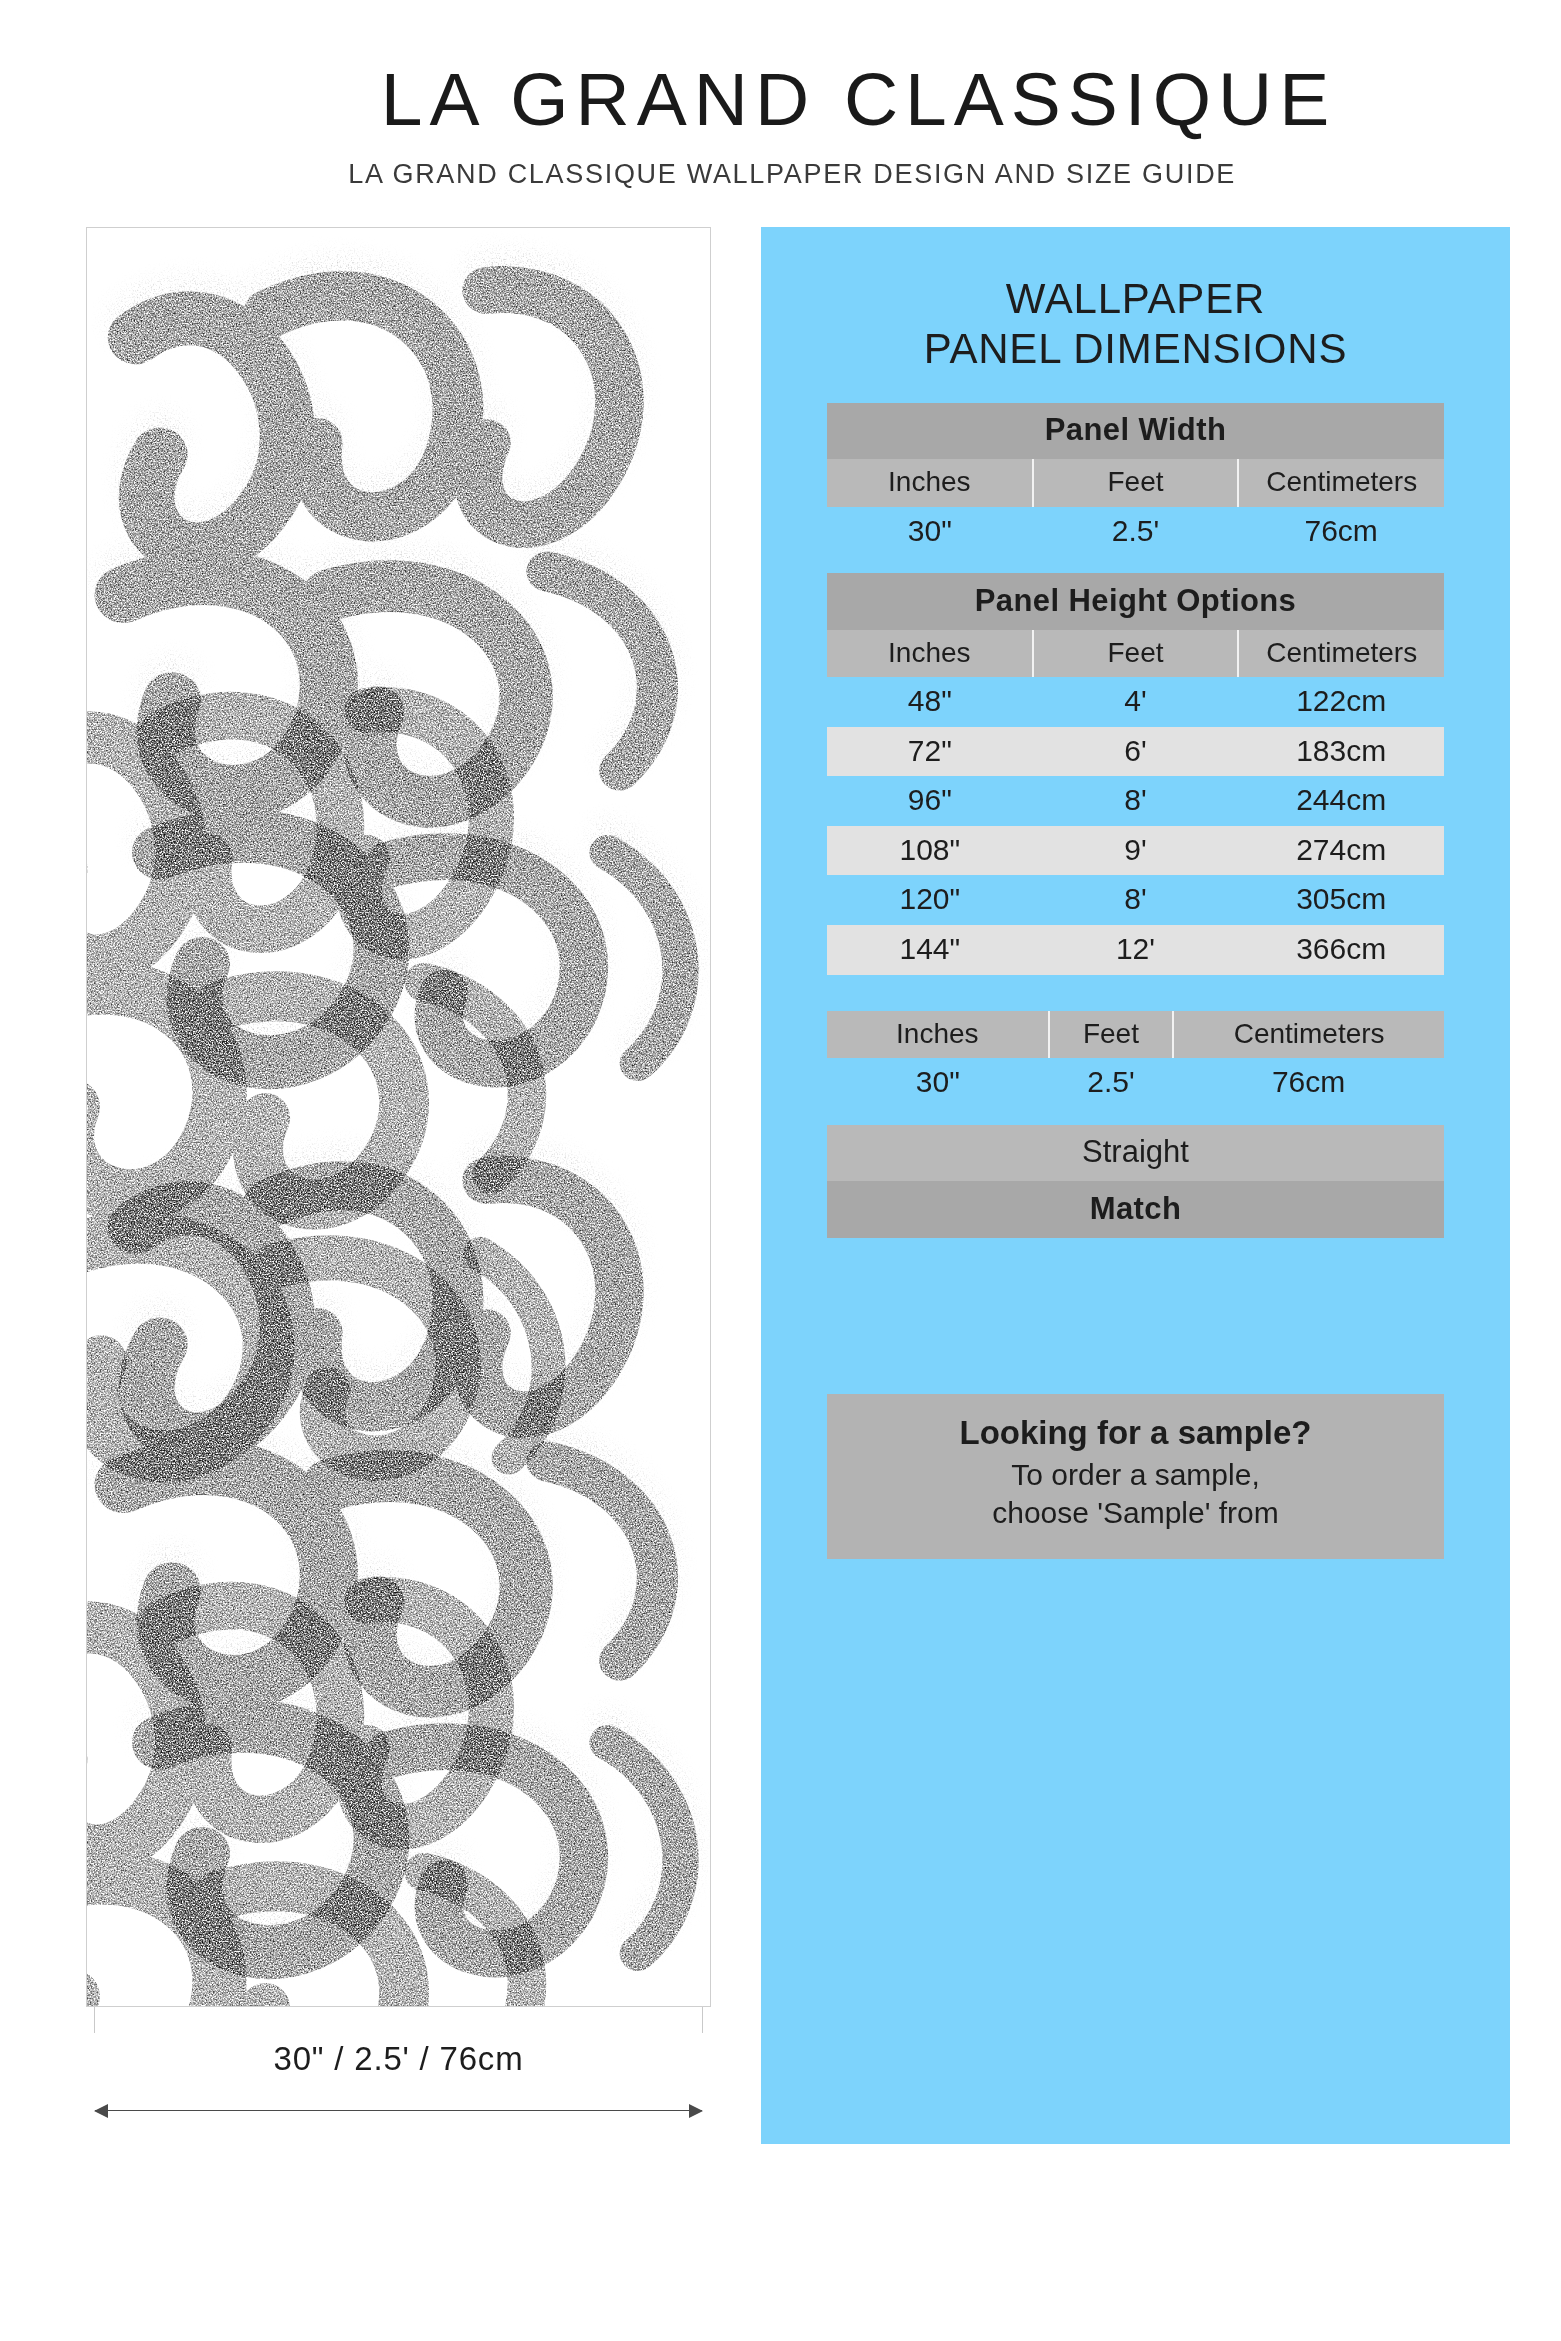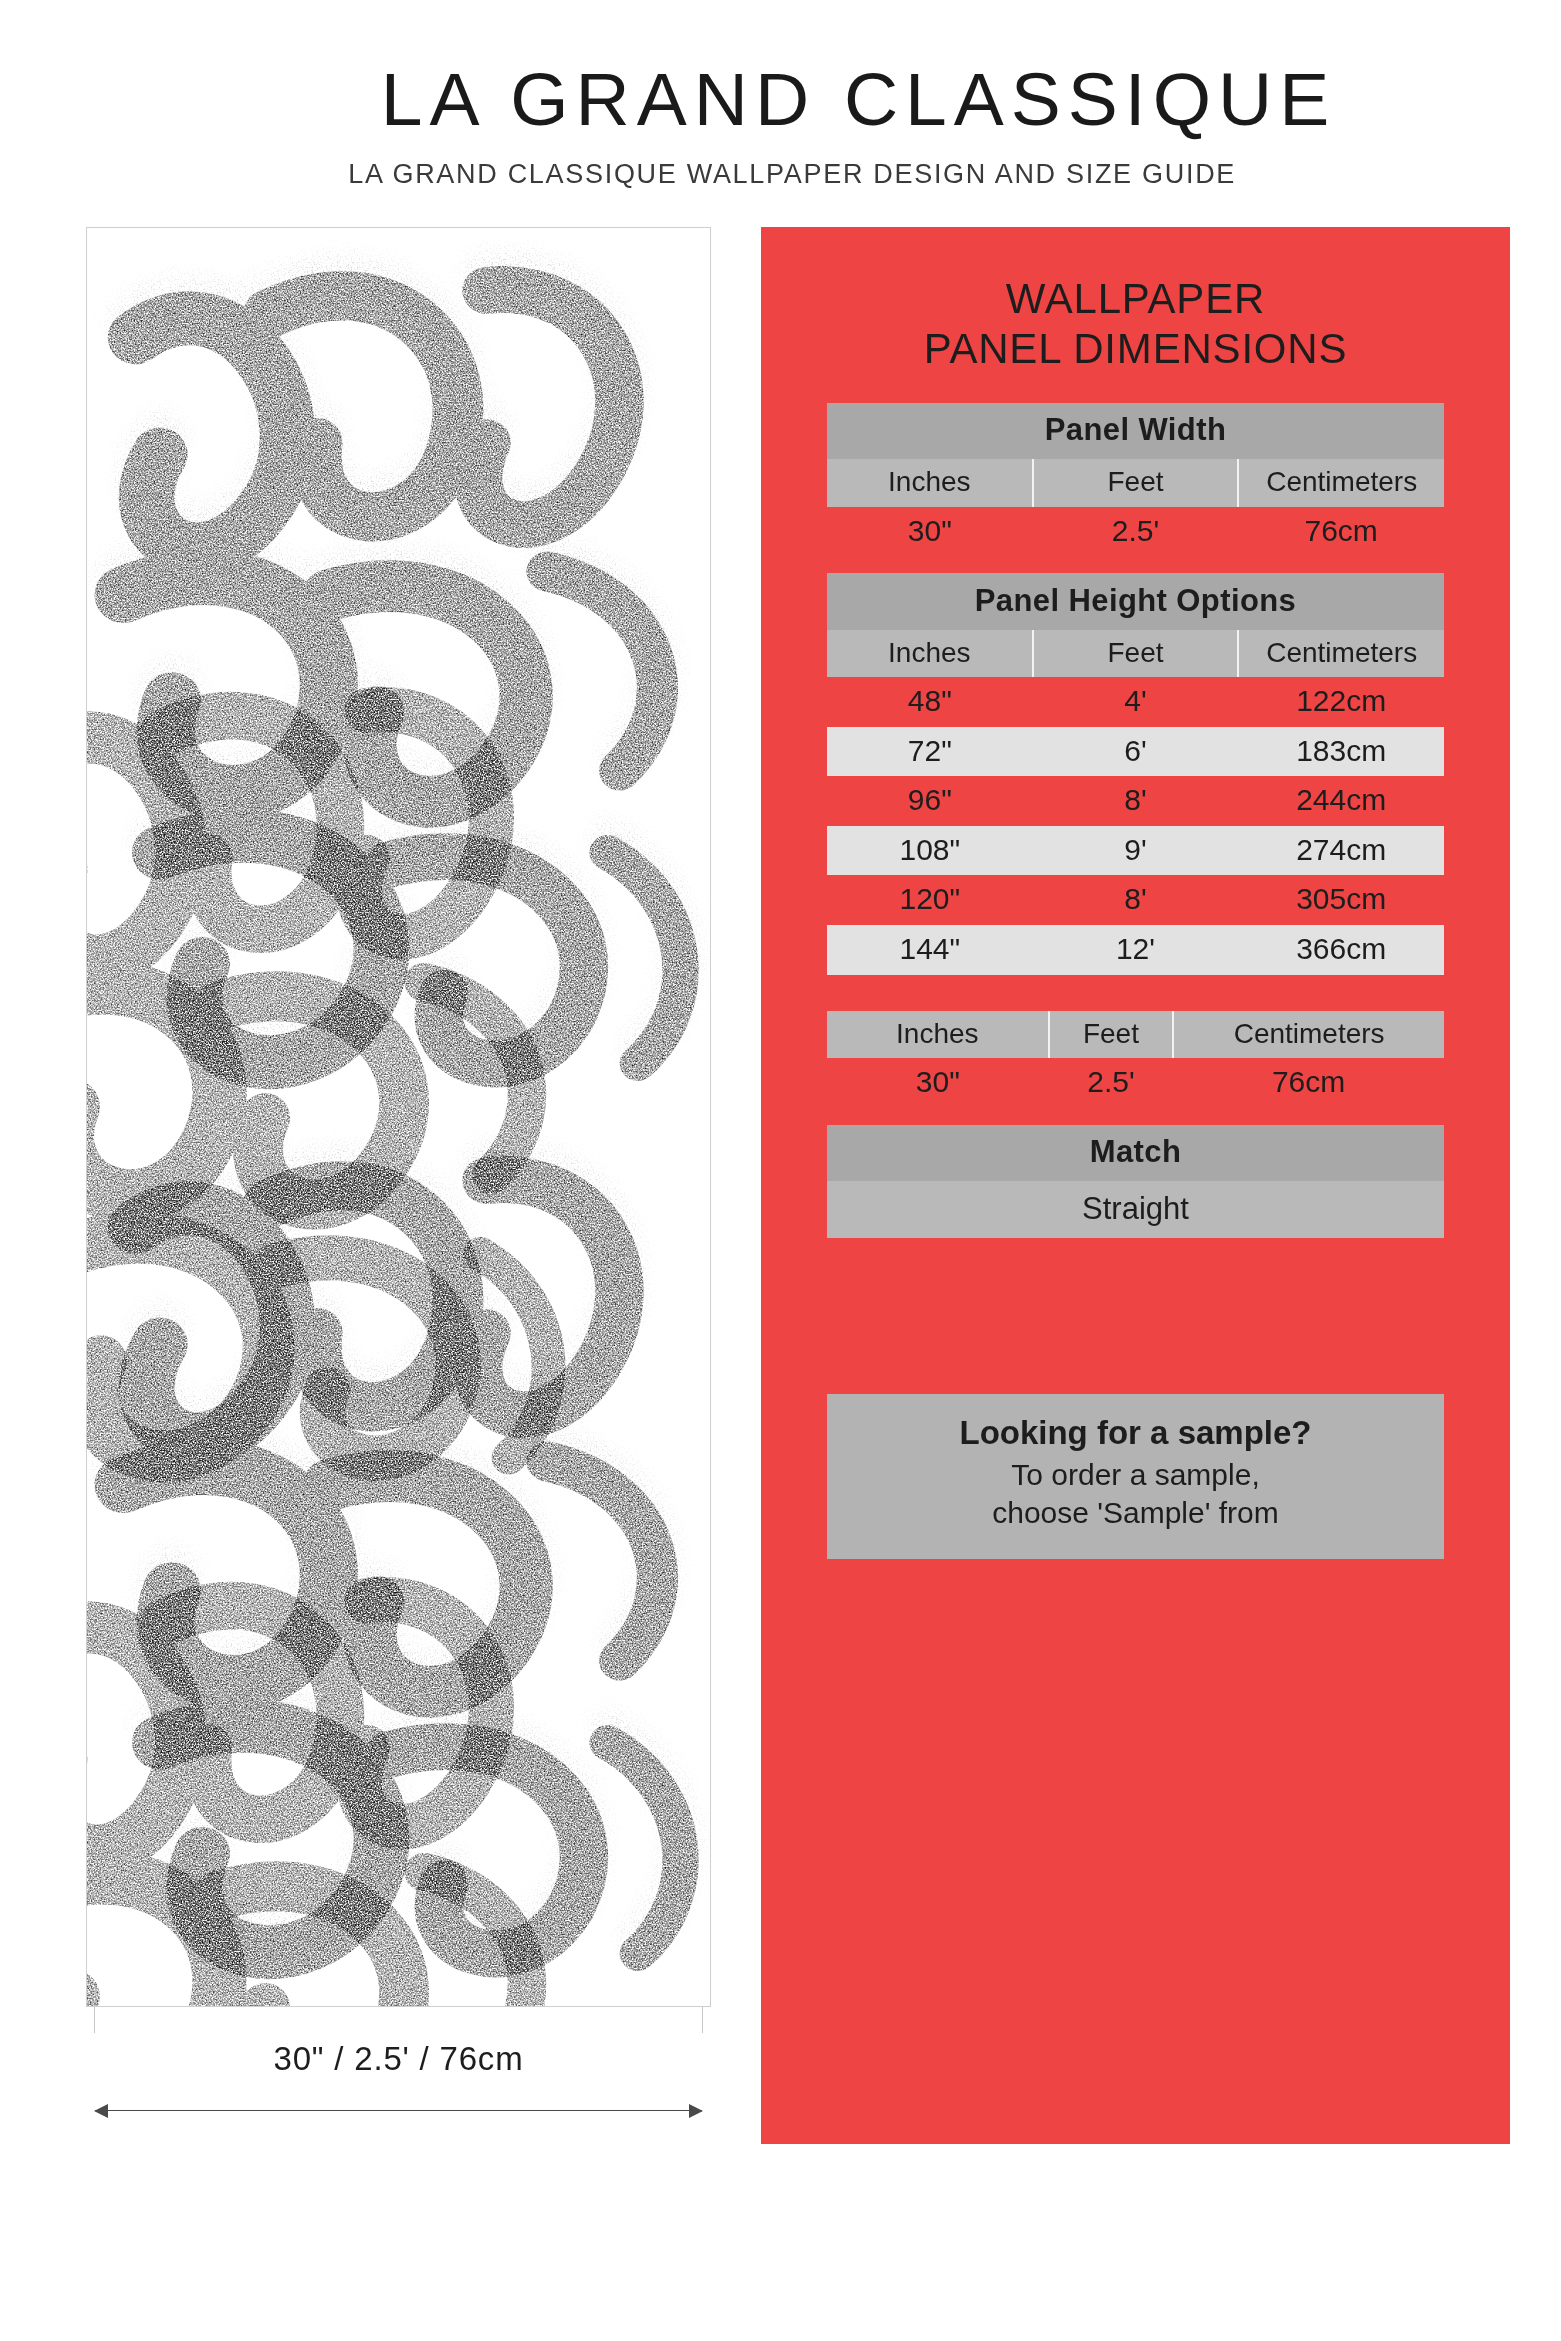--- a/index.html
+++ b/index.html
@@ -120,21 +120,21 @@
     height: 26.5px;
     background: #c9c9c9;
   }
   .tick.left { left: 7.8px; }
   .tick.right { right: 7.8px; }
 
   
   .info-col {
     margin-left: 50px;
     width: 749px;
-    background: #ef4444;
+    background: #7dd3fc;
     min-height: 1917px;
     padding: 36px 0 47px 0;
     box-sizing: border-box;
   }
   .info-inner {
     width: 617px;
     margin: 0 auto;
   }
   .panel-heading {
     text-align: center;
@@ -375,24 +375,24 @@
           <td>76cm</td>
         </tr>
       </tbody>
         </table>
 
       <div class="gap-sm"></div>
 
       <table class="dim">
         <tbody>
             <tr>
-              <td class="band">Match</td>
+              <td class="single-band">Straight</td>
             </tr>
         <tr>
-              <td class="single-band">Straight</td>
+              <td class="band">Match</td>
             </tr>
       </tbody>
         </table>
 
       <div class="gap-lg"></div>
 
       <div class="sample-box">
         <div class="sample-title">Looking for a sample?</div>
         <div class="sample-text">To order a sample,</div>
         <div class="sample-text">choose 'Sample' from</div>

